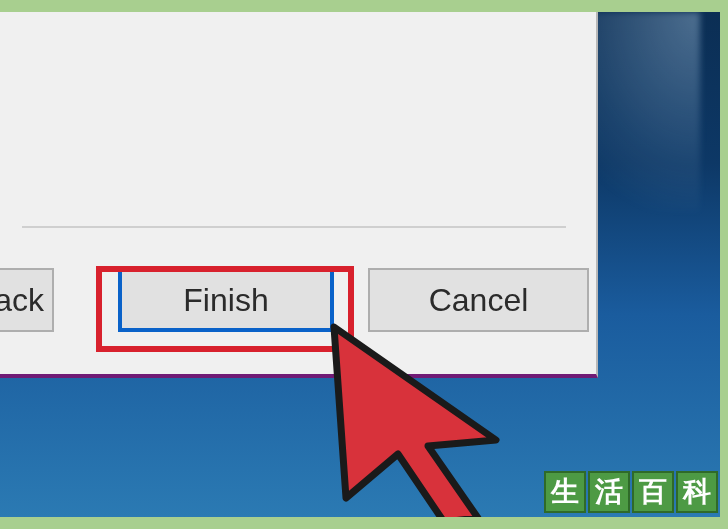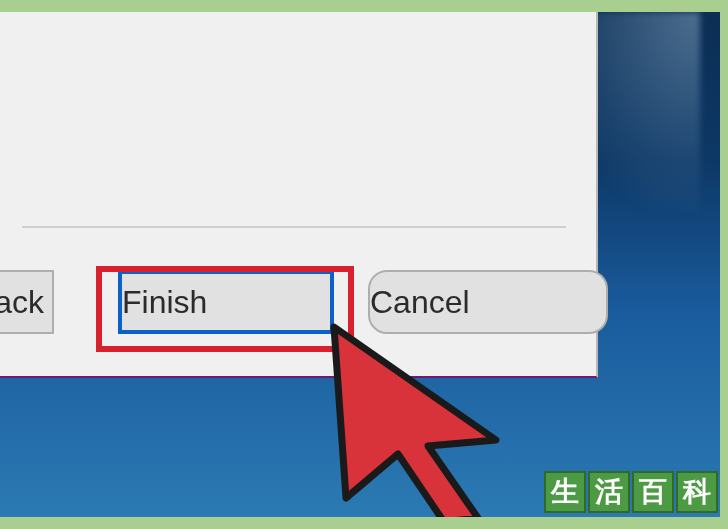--- a/index.html
+++ b/index.html
@@ -33,21 +33,21 @@
       filter: blur(3px);
     }
     .dialog {
       position: absolute;
       top: 12px;
       left: 0;
       width: 598px;
       height: 366px;
       background: #f0f0f0;
       border-right: 2px solid #b8b8b8;
-      border-bottom: 2px solid #701a75;
+      border-bottom: 4px solid #701a75;
     }
     .content-area {
       position: absolute;
       top: 0;
       left: 0;
       right: 0;
       height: 236px;
       background: #f0f0f0;
     }
     .divider {
@@ -65,43 +65,42 @@
       right: 0;
       height: 70px;
     }
     .btn {
       position: absolute;
       height: 64px;
       background: #e1e1e1;
       border: 2px solid #aeaeae;
       display: flex;
       align-items: center;
-      justify-content: flex-start;
+      justify-content: center;
       font-size: 32px;
       color: #2b2b2b;
       cursor: pointer;
     }
     .btn-back {
       left: -40px;
       width: 94px;
       top: 0;
       justify-content: flex-end;
       padding-right: 8px;
     }
     .btn-finish {
       left: 118px;
       width: 216px;
       top: 0;
       border: 4px solid #0a62c9;
     }
     .btn-cancel {
       left: 368px;
-      width: 240px;
+      width: 221px;
       top: 0;
-      border-radius: 19px;
     }
     .highlight-box {
       position: absolute;
       left: 96px;
       top: 254px;
       width: 258px;
       height: 86px;
       border: 6px solid #d8212d;
       pointer-events: none;
     }

